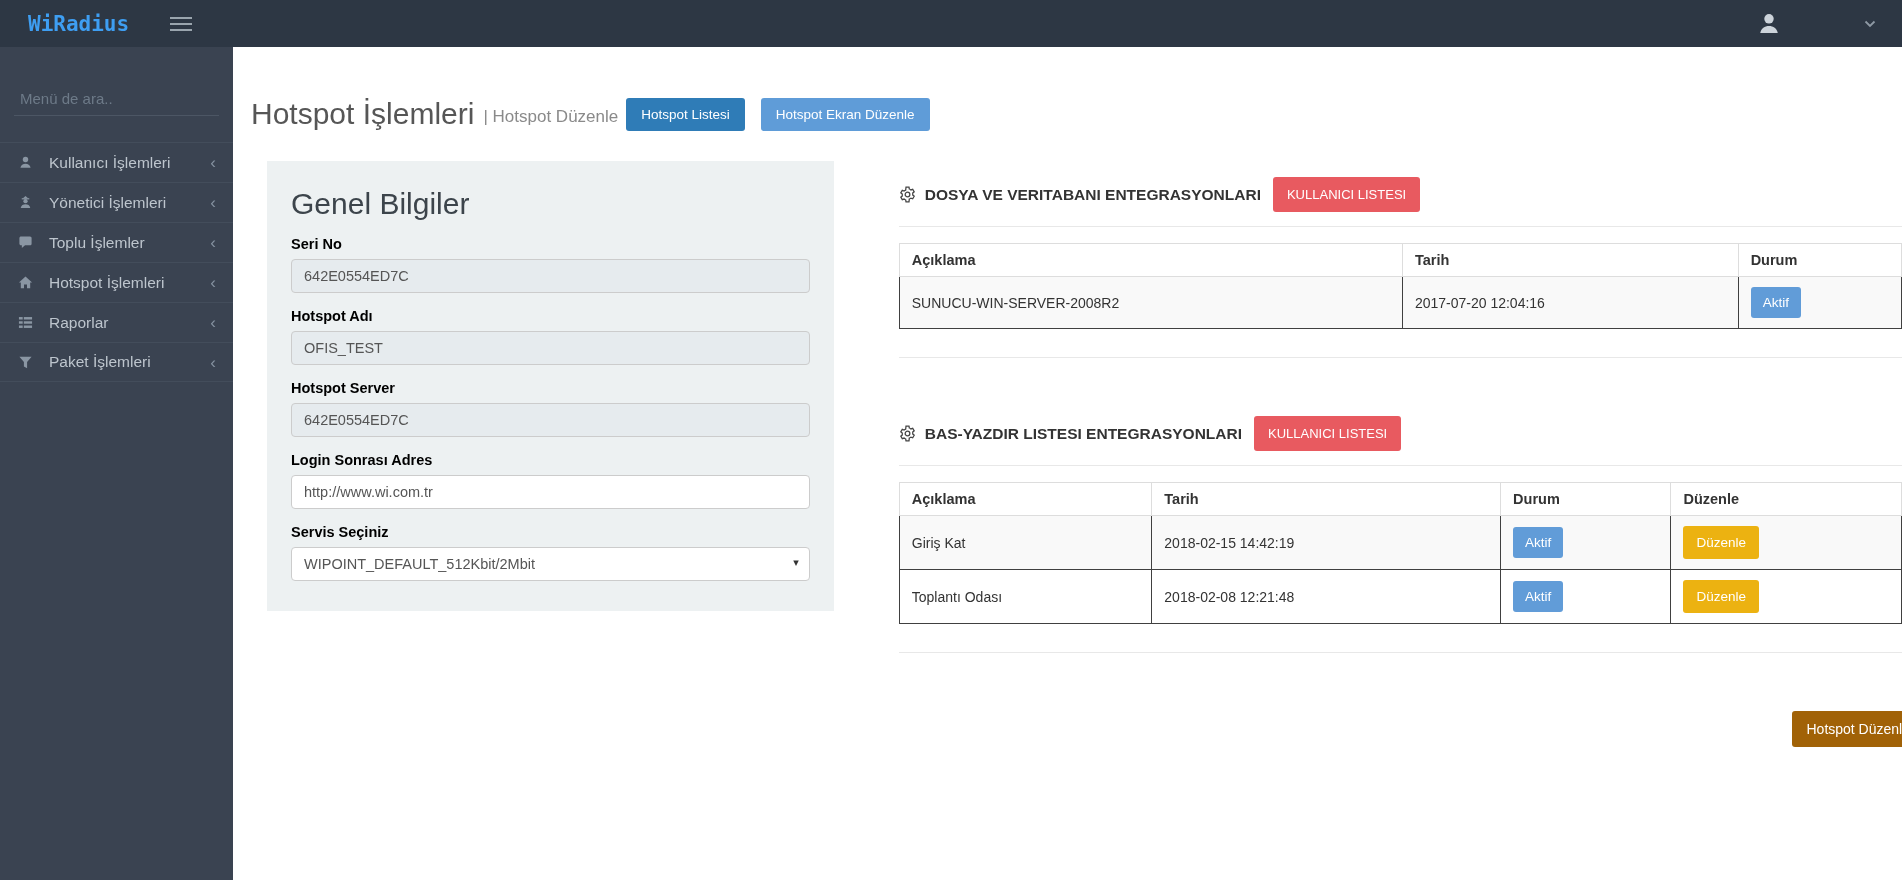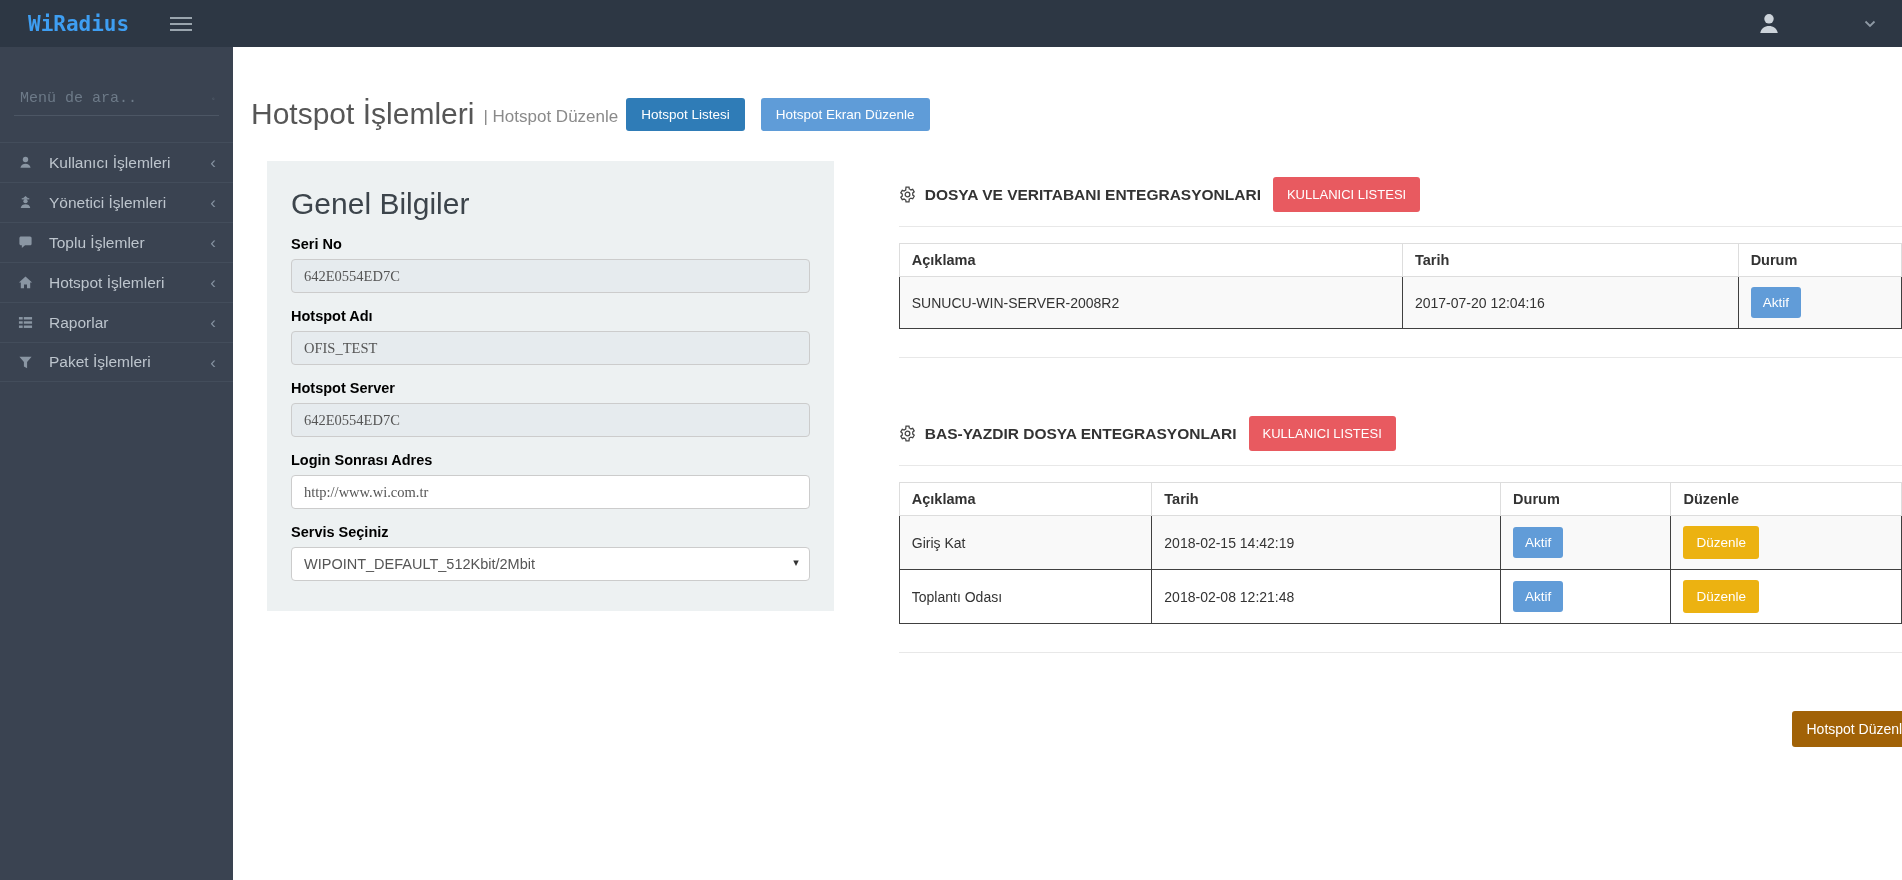--- a/index.html
+++ b/index.html
@@ -29,21 +29,21 @@
   .sidebar {
     position: absolute; top: 47px; left: 0; width: 233px; bottom: 0;
     background: #3a4351;
   }
   .search-wrap {
     margin: 38px 14px 26px 14px; border-bottom: 1px solid #4c5664;
     display: flex; align-items: center; padding: 4px 4px 7px 4px;
   }
   .search-wrap input {
     flex: 1; background: transparent; border: 0; outline: none;
-    color: #7d8997; font-size: 15px; font-family: Liberation Mono, monospace;
+    color: #7d8997; font-size: 15px; font-family: Liberation Sans, sans-serif;
   }
   .search-wrap input::placeholder { color: #6d7a88; }
   .menu { list-style: none; margin: 0; padding: 0; }
   .menu-item {
     height: 40px; display: flex; align-items: center; padding: 0 17px;
     color: #bdc5cd; font-size: 15.5px; cursor: pointer;
     border-top: 1px solid #434d5b;
   }
   .menu-item:last-child { border-bottom: 1px solid #434d5b; }
   .menu-item .mi-icon { width: 17px; margin-right: 15px; display: inline-flex; justify-content: center; }
@@ -64,21 +64,21 @@
   
   .form-panel {
     width: 577px; margin-left: 34px; background: #edf1f2;
     padding: 22px 24px 30px 24px; height: fit-content;
   }
   .form-heading { font-size: 30px; font-weight: 400; color: #3c444b; margin: 4px 0 10px 0; }
   .field-label { font-weight: bold; font-size: 14.5px; color: #000000; margin: 15px 0 7px 0; }
   .field-input {
     width: 100%; height: 34px; border: 1px solid #ccc; border-radius: 4px;
     padding: 0 12px; font-size: 14.5px; color: #555; background: #fff;
-    font-family: Liberation Serif, serif; outline: none;
+    font-family: Liberation Sans, sans-serif; outline: none;
   }
   .field-input.ro { background: #e6ebee; }
   .select-wrap { position: relative; }
   .select-wrap select {
     appearance: none; -webkit-appearance: none; width: 100%; height: 34px;
     border: 1px solid #ccc; border-radius: 4px; padding: 0 12px; font-size: 14.5px;
     color: #555; background: #fff; outline: none; font-family: "Liberation Sans", sans-serif;
   }
   .select-caret {
     position: absolute; right: 11px; top: 9px; font-size: 11px; color: #333; pointer-events: none;
@@ -277,21 +277,21 @@
         </table>
         <hr class="sep-after">
       </div>
 
       <div class="section">
         <div class="section-head">
           <svg class="gear" viewBox="0 0 16 16">
             <path d="M9.4 1l.3 1.8a5.2 5.2 0 0 1 1.5.9l1.7-.6 1.4 2.4-1.4 1.2a5.3 5.3 0 0 1 0 1.7l1.4 1.2-1.4 2.4-1.7-.6a5.2 5.2 0 0 1-1.5.9L9.4 15H6.6l-.3-1.8a5.2 5.2 0 0 1-1.5-.9l-1.7.6-1.4-2.4 1.4-1.2a5.3 5.3 0 0 1 0-1.7L1.7 6.5l1.4-2.4 1.7.6a5.2 5.2 0 0 1 1.5-.9L6.6 1z" fill="none" stroke="#444" stroke-width="1.2"></path>
             <circle cx="8" cy="8" r="2.2" fill="none" stroke="#444" stroke-width="1.2"></circle>
           </svg>
-          <span class="section-title">BAS-YAZDIR DOSYA ENTEGRASYONLARI</span>
+          <span class="section-title">BAS-YAZDIR LISTESI ENTEGRASYONLARI</span>
           <button class="btn btn-danger">KULLANICI LISTESI</button>
         </div>
         <hr class="sep">
         <table class="grid">
           <thead>
             <tr>
               <th class="t2-c0">Açıklama</th>
               <th class="t2-c1">Tarih</th>
               <th class="t2-c2">Durum</th>
               <th class="t2-c3">Düzenle</th>

